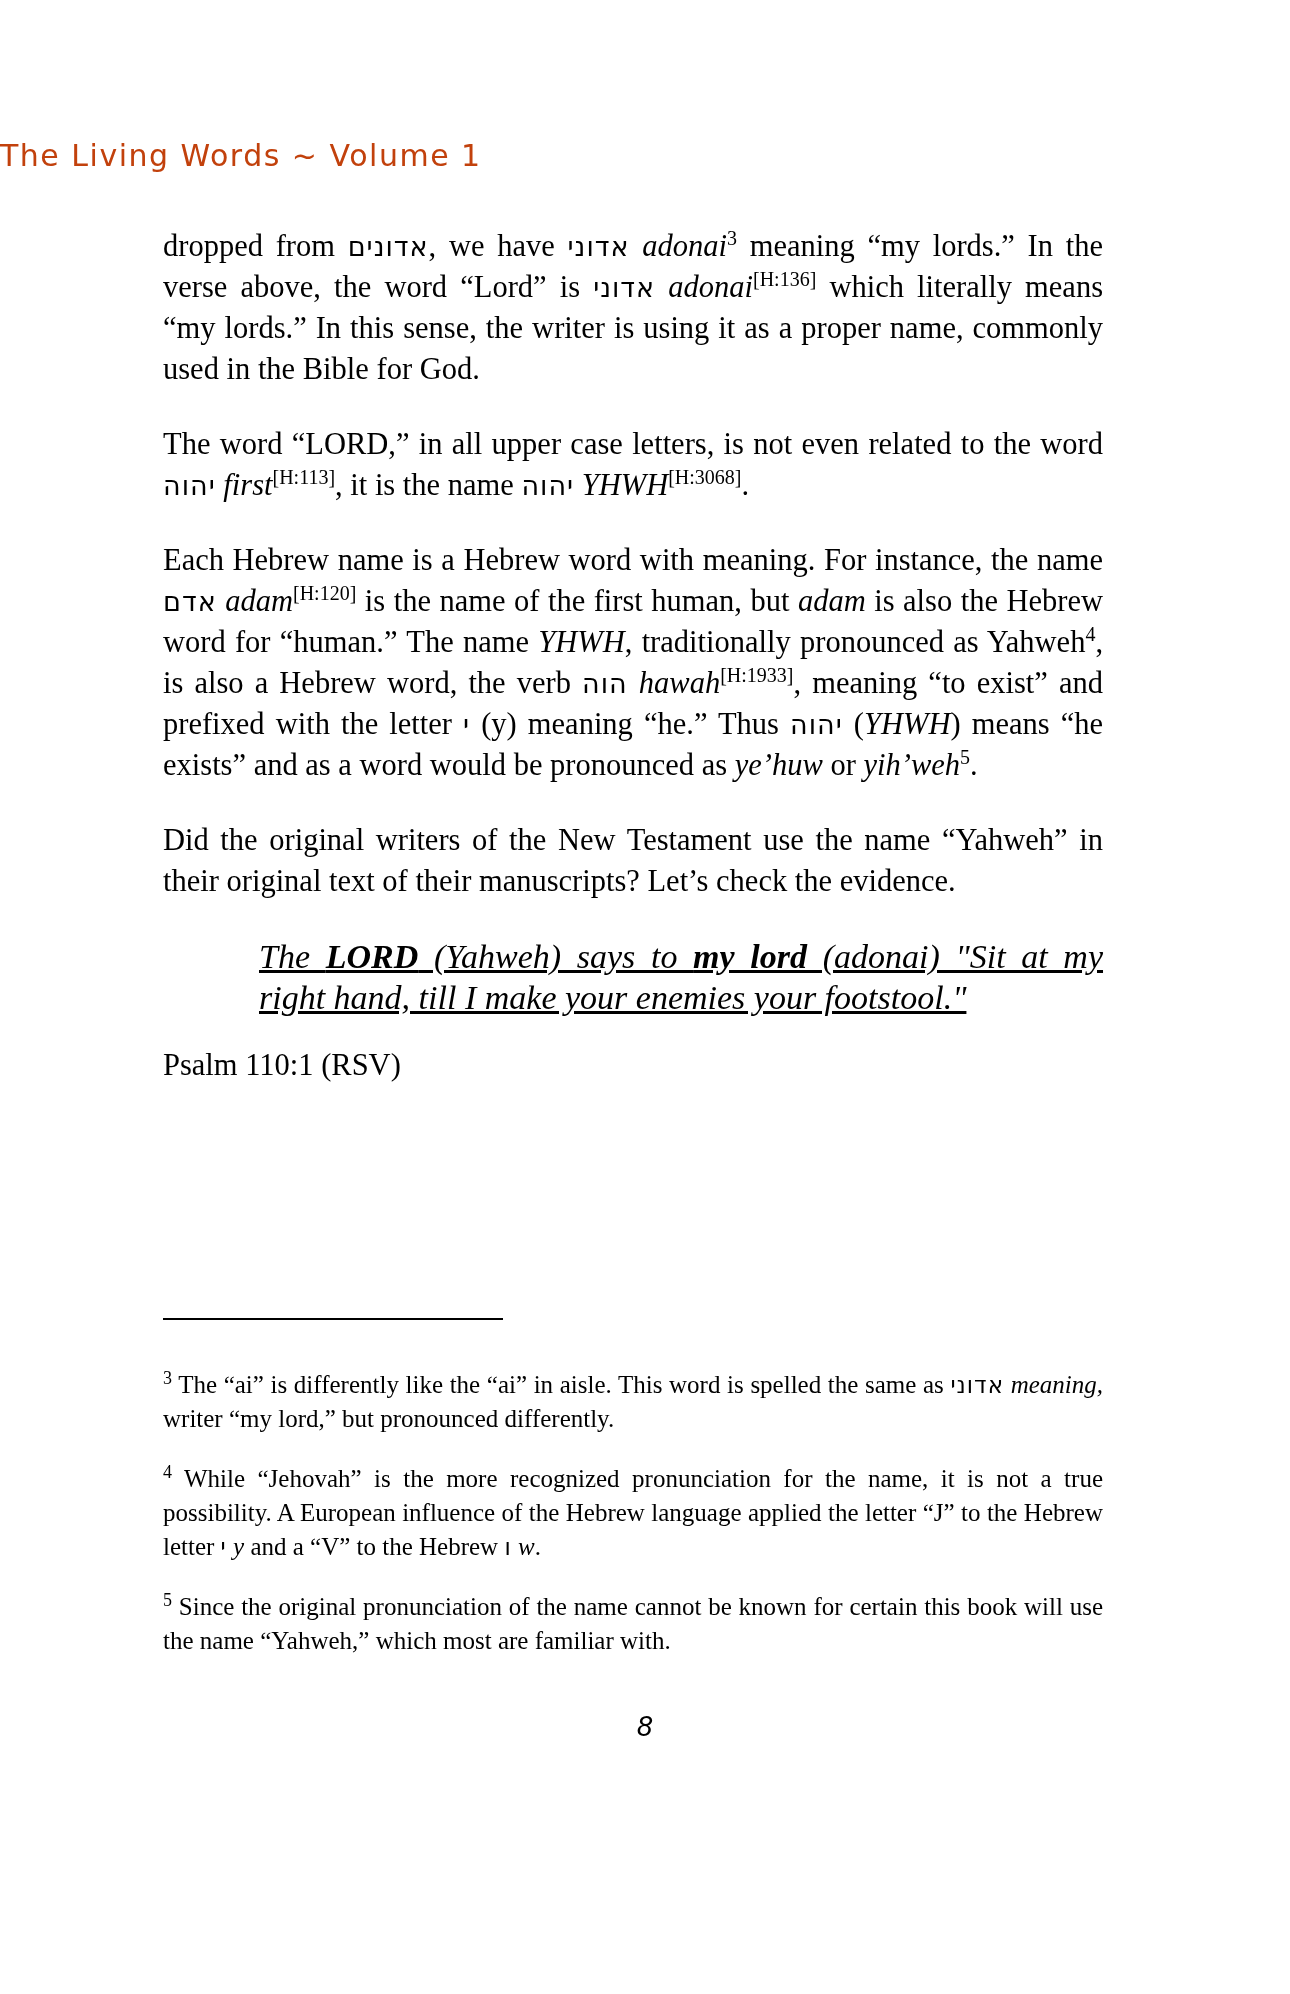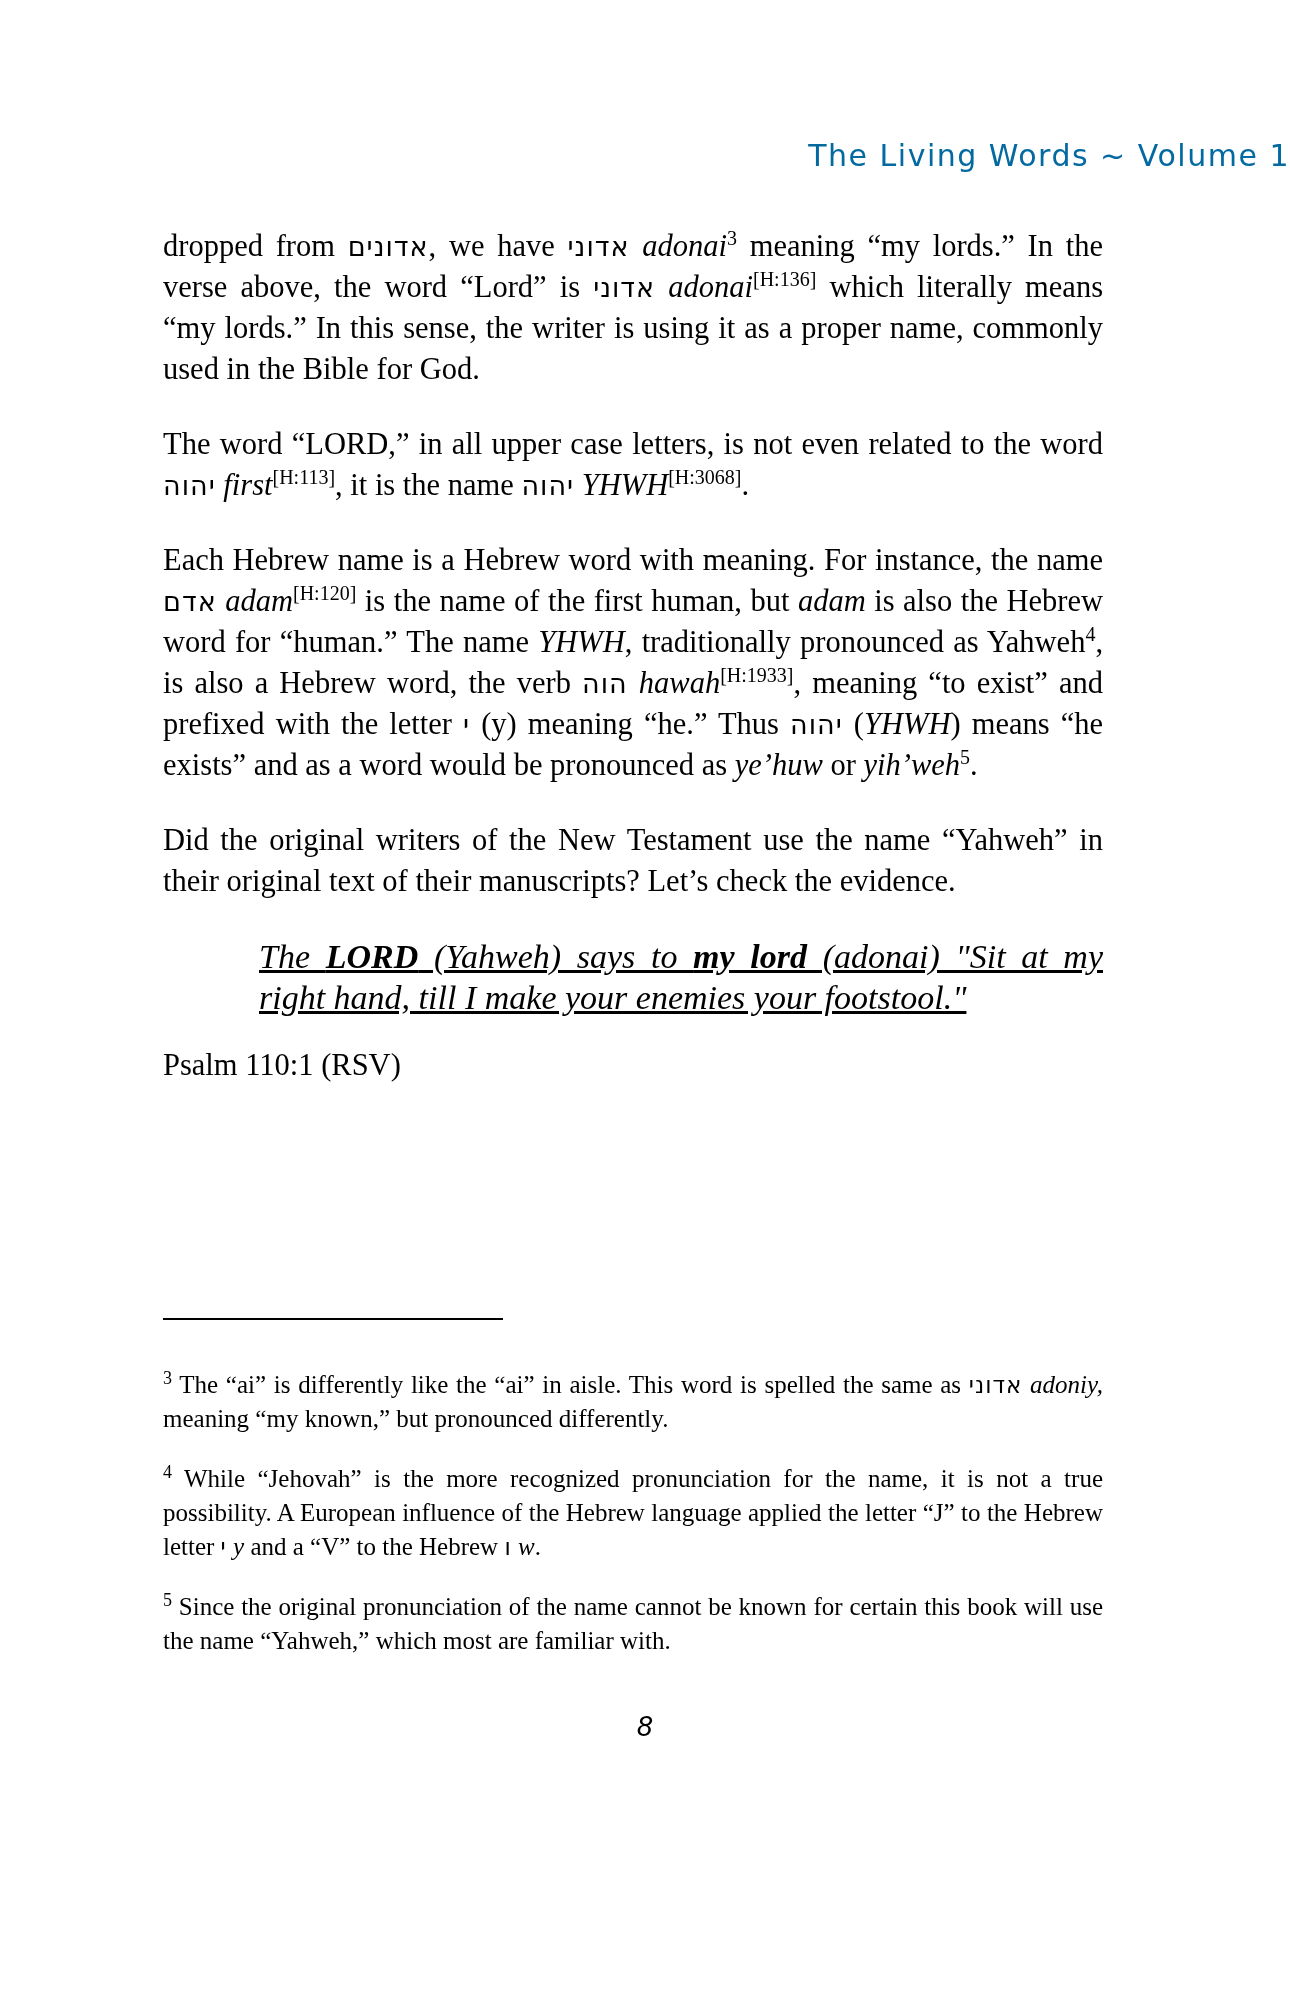--- a/index.html
+++ b/index.html
@@ -20,25 +20,25 @@
     left: 0;
     top: 0;
     width: 1290px;
     height: 1994px;
   }
   .header {
     position: absolute;
     left: 0;
     top: 138px;
     width: 1290px;
-    text-align: right;
+    text-align: left;
     font-family: "DejaVu Sans", sans-serif;
     font-size: 30px;
     letter-spacing: 1.5px;
-    color: #0369a1;
+    color: #c2410c;
   }
   .content {
     position: absolute;
     left: 163px;
     top: 222px;
     width: 940px;
   }
   p.body {
     margin: 4px 0 34px 0;
     font-size: 30.5px;
@@ -140,21 +140,21 @@
     <p class="quote"><span>The </span><b>LORD</b><span> (Yahweh) says to </span><b>my lord</b><span> (adonai) "Sit at my right hand, till I make your enemies your footstool."</span></p>
 
     <p class="attribution">Psalm 110:1 (RSV)</p>
 
   </div>
 
   <div class="footnote-rule"></div>
 
   <div class="footnotes">
 
-    <p class="fn"><span class="fn-mark">3</span><span> The “ai” is differently like the “ai” in aisle. This word is spelled the same as </span><span class="heb">אדוני</span><span> </span><span class="it">adoniy,</span><span> meaning “my known,” but pronounced differently.</span></p>
+    <p class="fn"><span class="fn-mark">3</span><span> The “ai” is differently like the “ai” in aisle. This word is spelled the same as </span><span class="heb">אדוני</span><span> </span><span class="it">meaning,</span><span> writer “my lord,” but pronounced differently.</span></p>
 
     <p class="fn"><span class="fn-mark">4</span><span> While “Jehovah” is the more recognized pronunciation for the name, it is not a true possibility. A European influence of the Hebrew language applied the letter “J” to the Hebrew letter </span><span class="heb">י</span><span> </span><span class="it">y</span><span> and a “V” to the Hebrew </span><span class="heb">ו</span><span> </span><span class="it">w</span><span>.</span></p>
 
     <p class="fn"><span class="fn-mark">5</span><span> Since the original pronunciation of the name cannot be known for certain this book will use the name “Yahweh,” which most are familiar with.</span></p>
 
   </div>
 
   <div class="page-number">8</div>
 
 </div>

